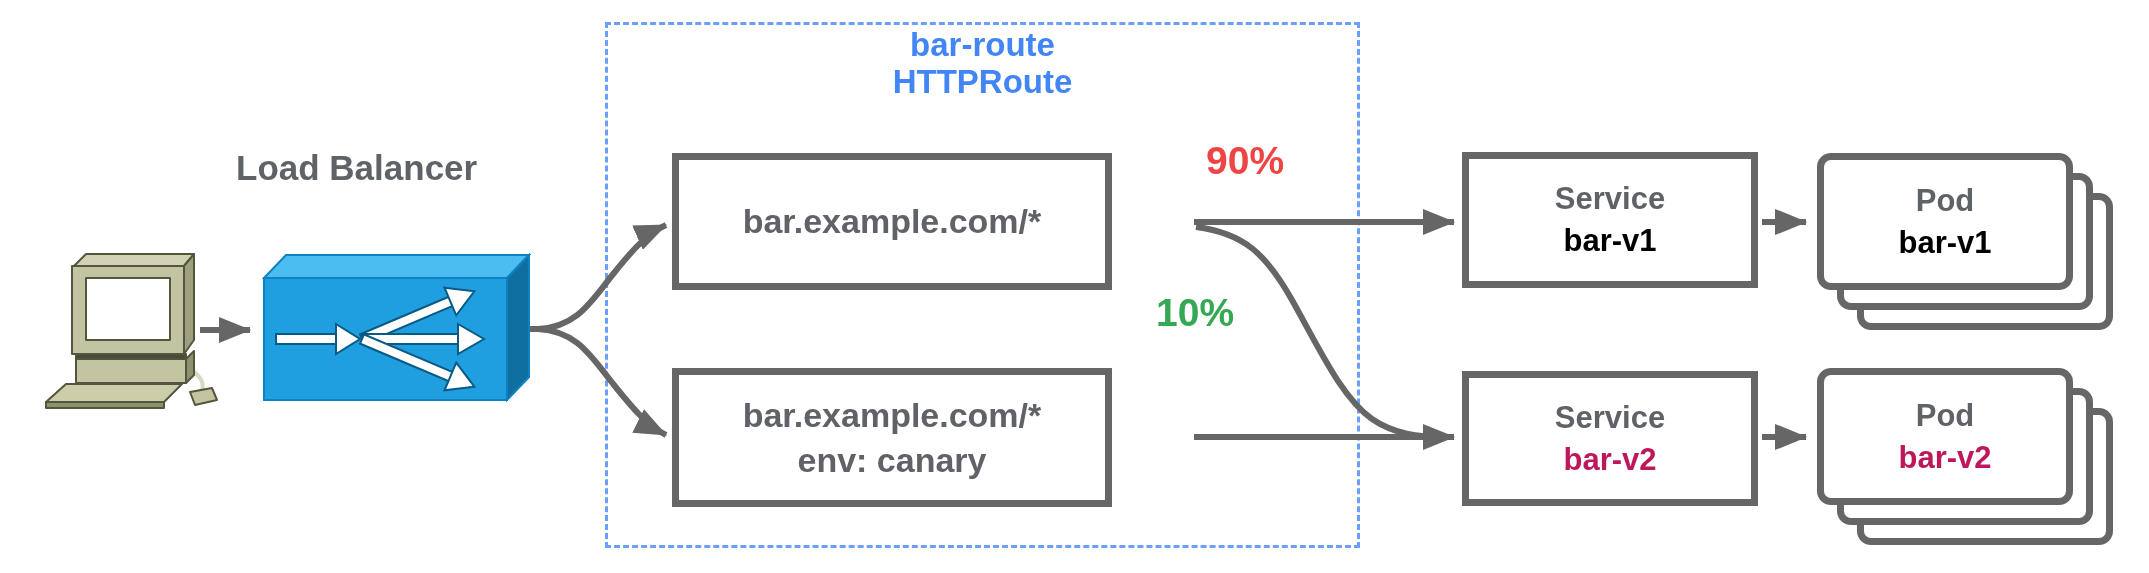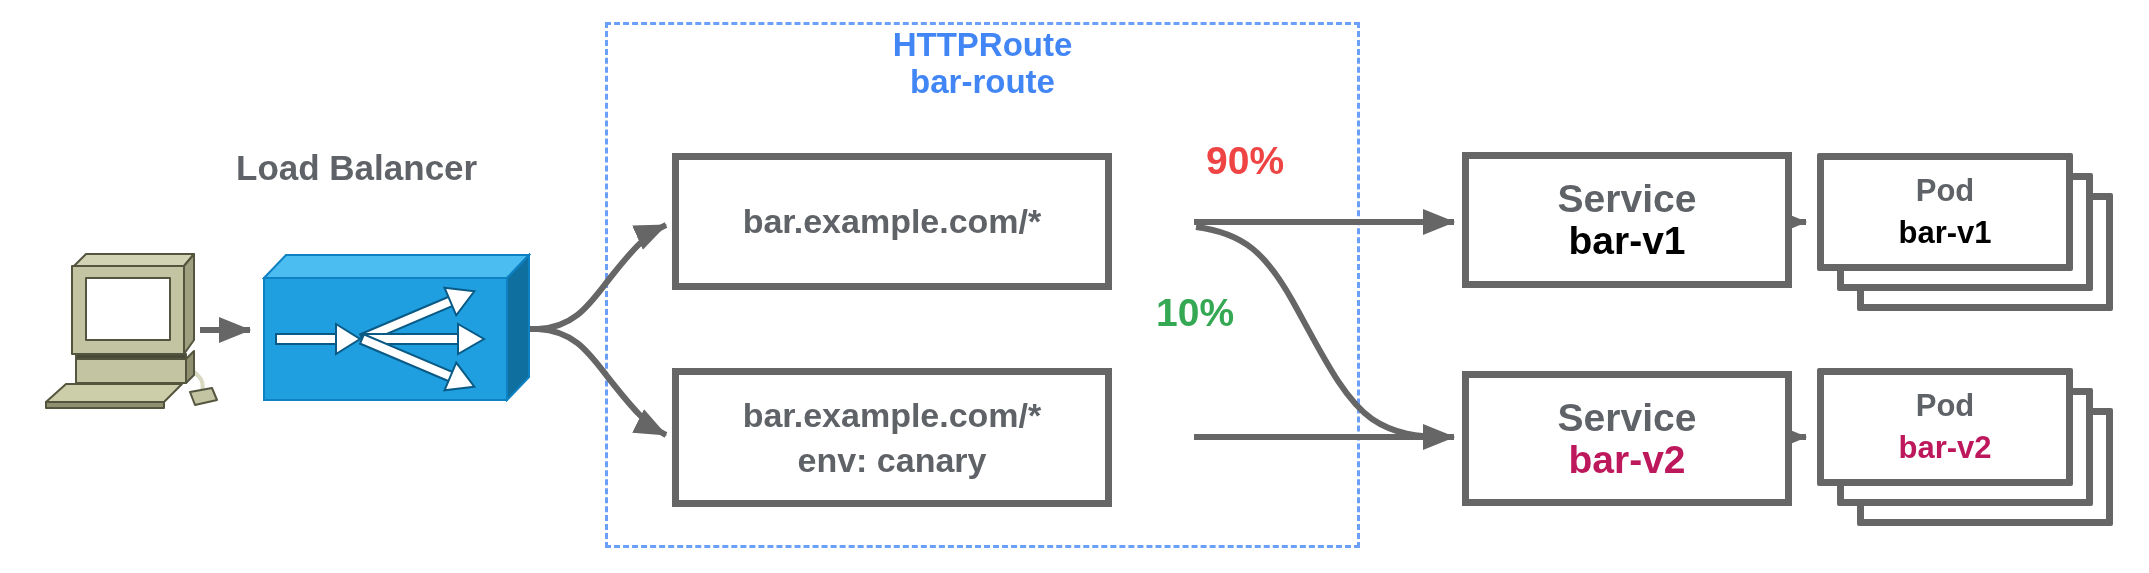--- a/index.html
+++ b/index.html
@@ -21,42 +21,42 @@
   
   .node{
     position:absolute;box-sizing:border-box;background:#ffffff;border:7px solid #666666;
     display:flex;flex-direction:column;align-items:center;justify-content:center;
     z-index:3;color:#5f6368;text-align:center;
   }
   .node .line{line-height:45px;}
   .match-box{left:672px;width:440px;font-size:34px;}
   #match-box-1{top:153px;height:137px;}
   #match-box-2{top:368px;height:139px;}
-  .svc-box{left:1462px;width:330px;font-size:39px;}
+  .svc-box{left:1462px;width:296px;font-size:31px;}
   #service-box-1{top:152px;height:136px;}
   #service-box-2{top:371px;height:135px;}
   .svc-box .line{line-height:42px;}
   .blue{color:#000000;}
   .green{color:#be185d;}
   
   .pct{position:absolute;z-index:3;font-size:39px;}
   #pct-90{left:1206px;top:139px;color:#ef4444;text-align:right;}
   #pct-10{left:1156px;top:291px;color:#34a853;}
   
   .lb-label{
     position:absolute;left:236px;top:148px;width:250px;text-align:left;
     color:#5f6368;font-size:35px;z-index:3;
   }
   
   .pod-stack{position:absolute;width:297px;height:178px;z-index:3;}
   #pod-stack-1{left:1817px;top:153px;}
   #pod-stack-2{left:1817px;top:368px;}
   .pod-card{
-    position:absolute;width:256px;height:118px;box-sizing:border-box;
-    background:#ffffff;border:7px solid #666666;border-radius:2px;
+    position:absolute;width:256px;height:137px;box-sizing:border-box;
+    background:#ffffff;border:7px solid #666666;border-radius:14px;
     display:flex;flex-direction:column;align-items:center;justify-content:center;
     color:#5f6368;font-size:31px;text-align:center;
   }
   .pod-card .line{line-height:42px;}
   .back1{left:20px;top:20px;}
   .back2{left:40px;top:40px;}
   .main-card{left:0;top:0;}
   
   #client-computer-svg{position:absolute;left:42px;top:250px;z-index:3;}
   #load-balancer-svg{position:absolute;left:262px;top:252px;z-index:3;}
@@ -131,22 +131,22 @@
       <g transform="rotate(23 100 87)">
         <rect x="100" y="82" width="98" height="10"></rect>
         <polygon points="196,72 222,87 196,102"></polygon>
       </g>
     </g>
   </svg>
 
   <div class="lb-label">Load Balancer</div>
 
   <div class="route-group-title">
+    <div>bar-route</div>
     <div>HTTPRoute</div>
-    <div>bar-route</div>
   </div>
 
   <div class="node match-box" id="match-box-1">
     <div class="line">bar.example.com/*</div>
   </div>
 
   <div class="node match-box" id="match-box-2">
     <div class="line">bar.example.com/*</div>
     <div class="line">env: canary</div>
   </div>

